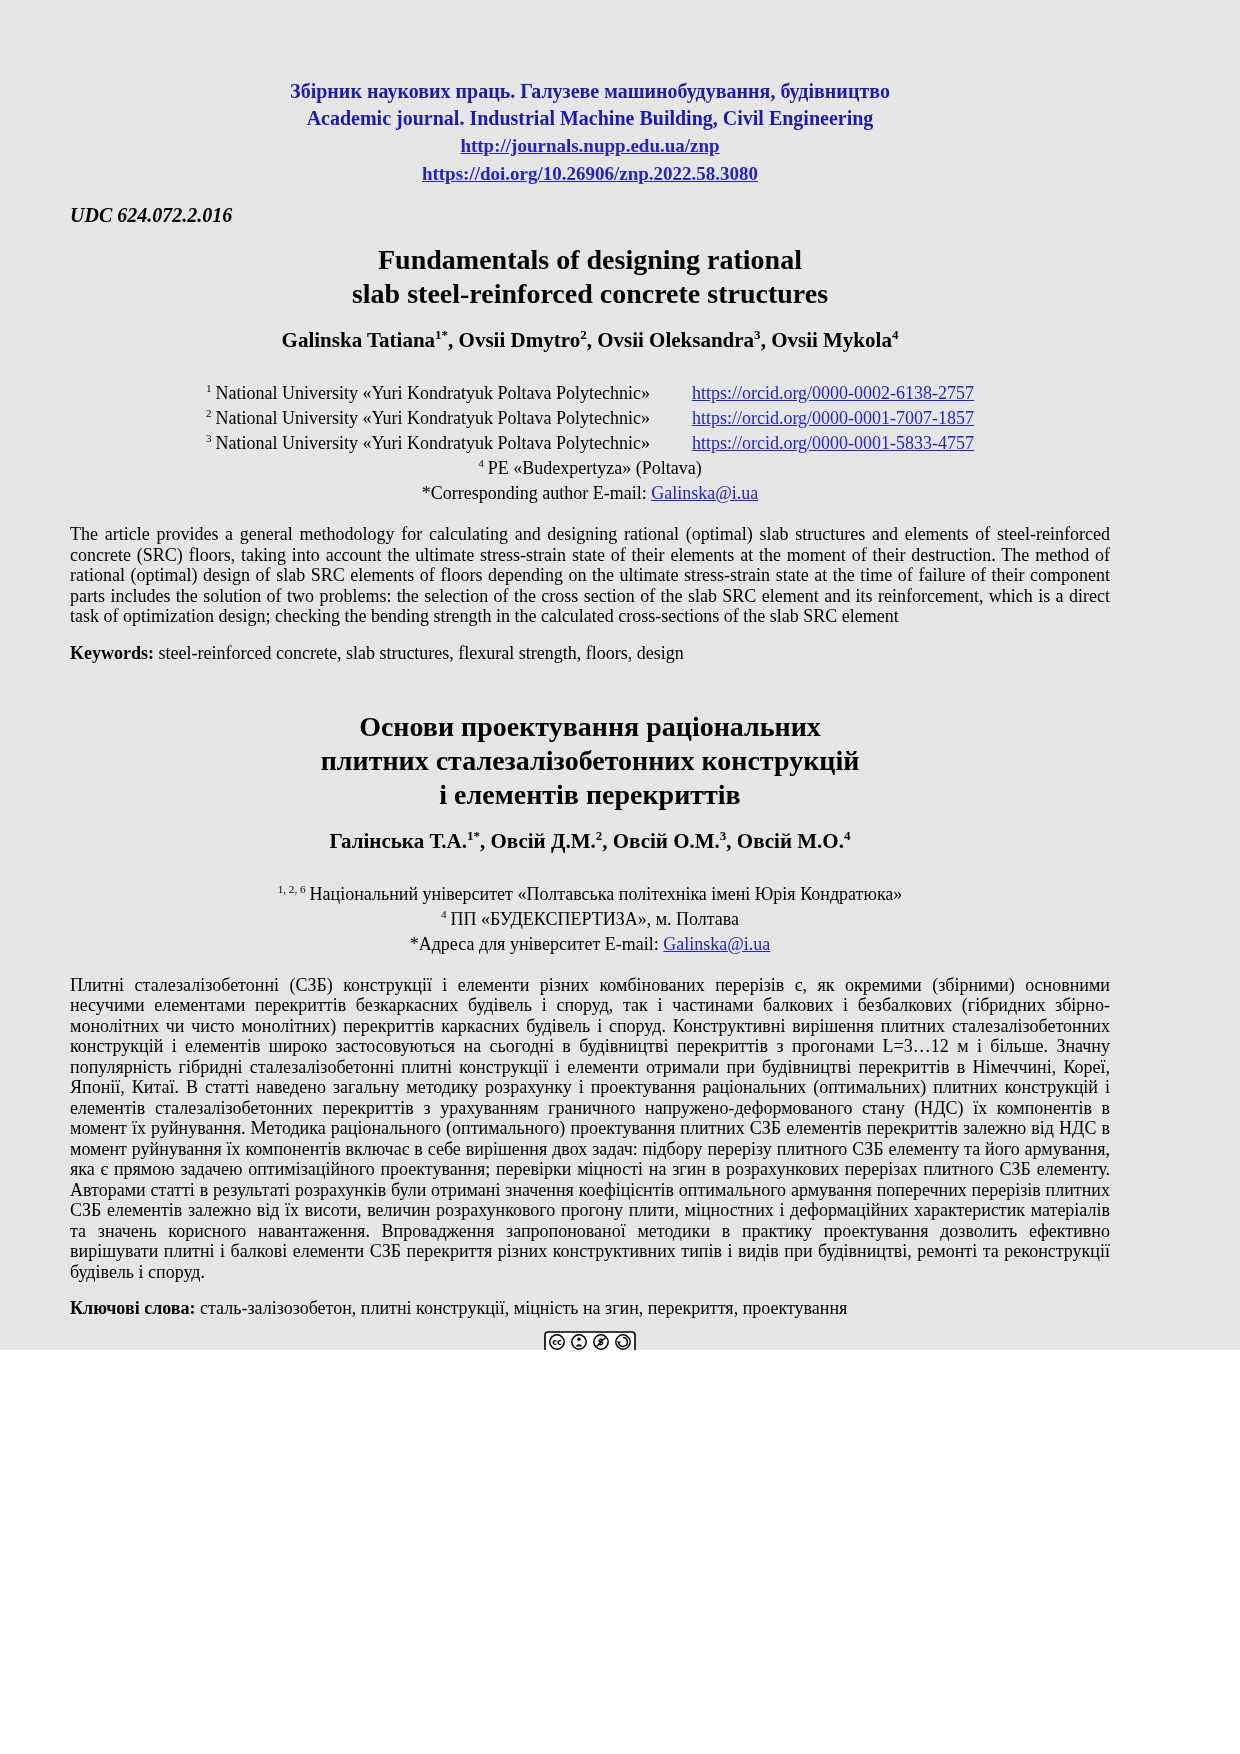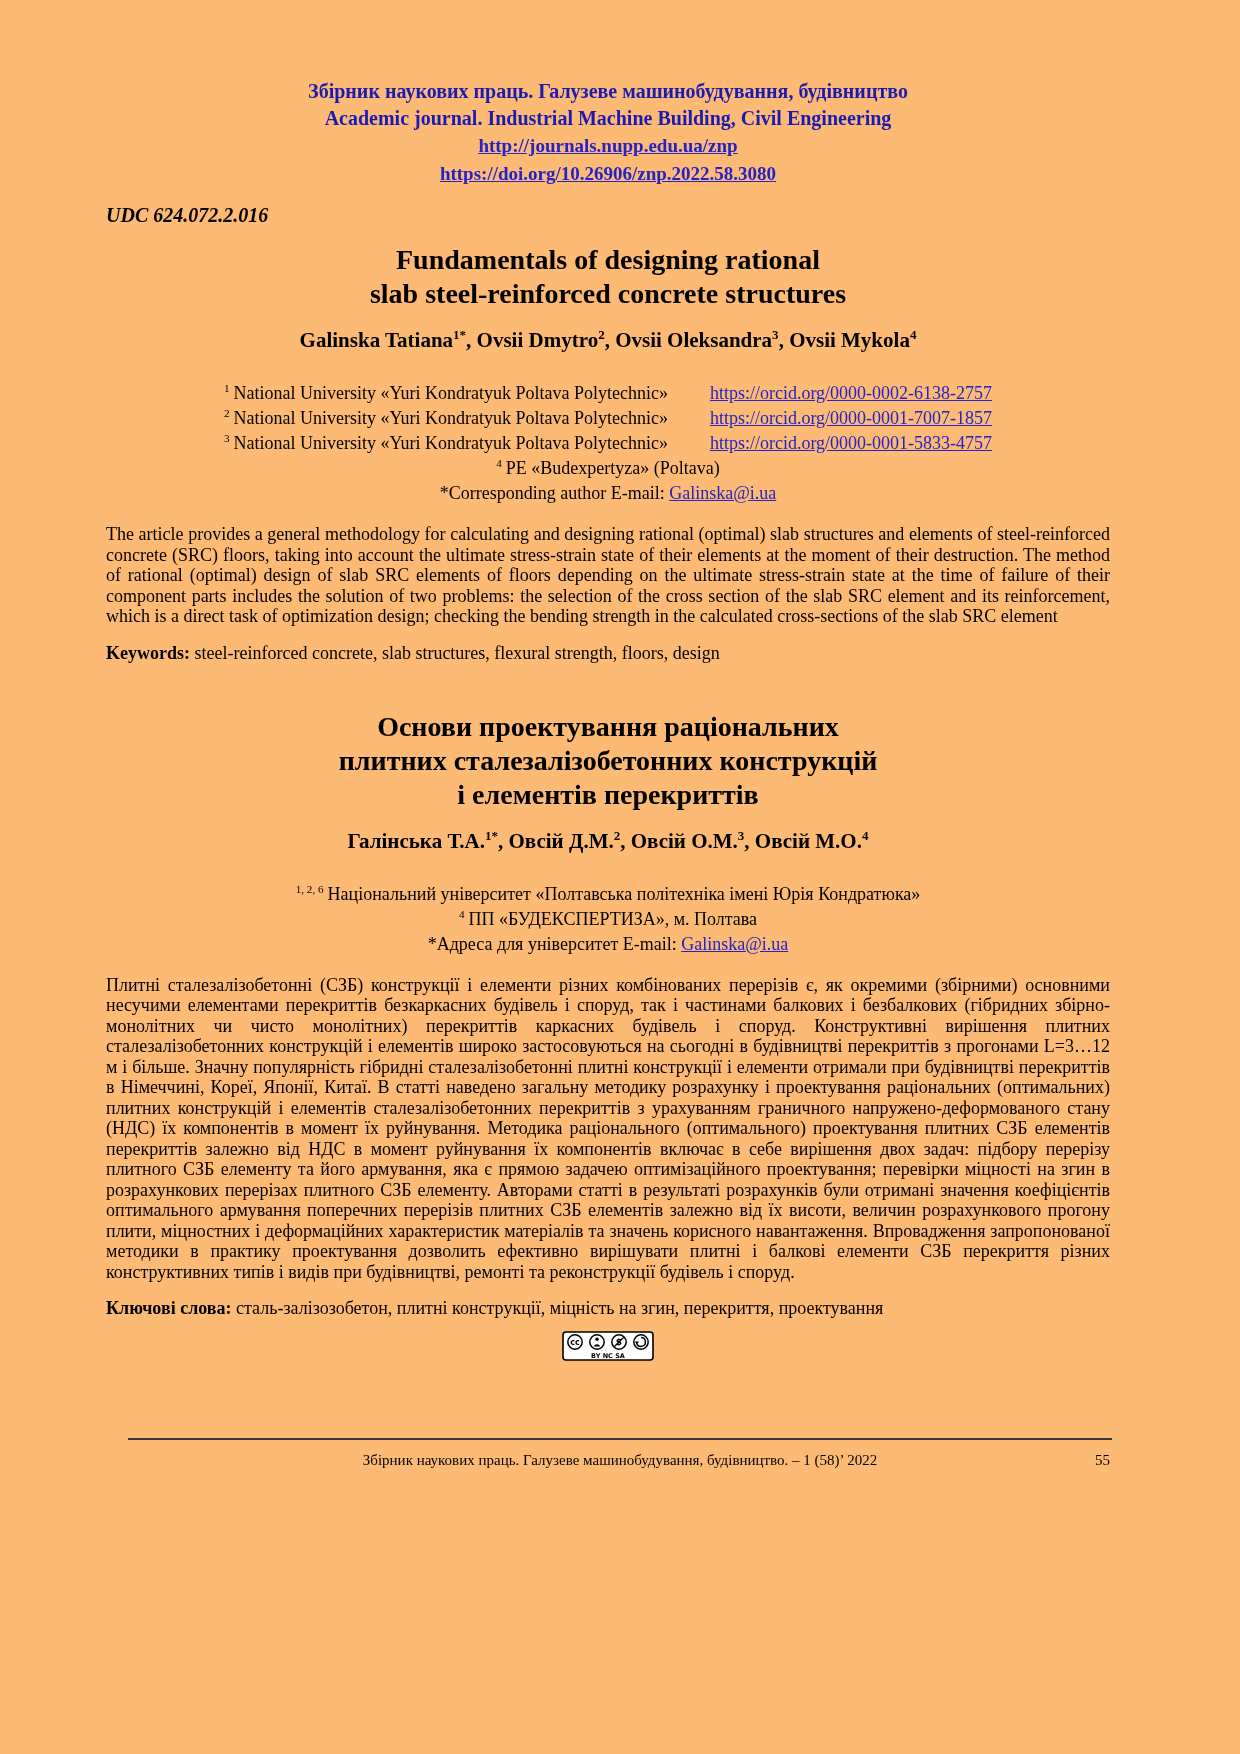--- a/index.html
+++ b/index.html
@@ -5,22 +5,22 @@
   :root{
     --title-blue:#1b1bb3;
     --link-blue:#2323c8;
   }
   html,body{margin:0;padding:0;}
   body{
     width:1240px;height:1754px;background:#ffffff;color:#000;
     font-family:"Liberation Serif", serif;
   }
   .page{
-    position:relative;width:1240px;height:1754px;box-sizing:border-box;
-    padding:78px 130px 0 106px;overflow:hidden;background:#fdba74;
+    position:relative;width:1240px;height:1350px;box-sizing:border-box;
+    padding:78px 130px 0 70px;overflow:hidden;background:#e5e5e5;
   }
   .bold{font-weight:bold;}
   .masthead{text-align:center;}
   .masthead .row{line-height:27px;}
   .jtitle{color:var(--title-blue);font-weight:bold;font-size:20px;}
   a.link{color:var(--link-blue);text-decoration:underline;cursor:pointer;}
   .masthead a.link{font-weight:bold;font-size:19px;}
   .udc{font-weight:bold;font-size:20px;margin-top:16px;font-style:italic;}
   h1.title, h2.title{
     font-size:28px;font-weight:bold;text-align:center;line-height:34px;margin:16px 0 0 0;

